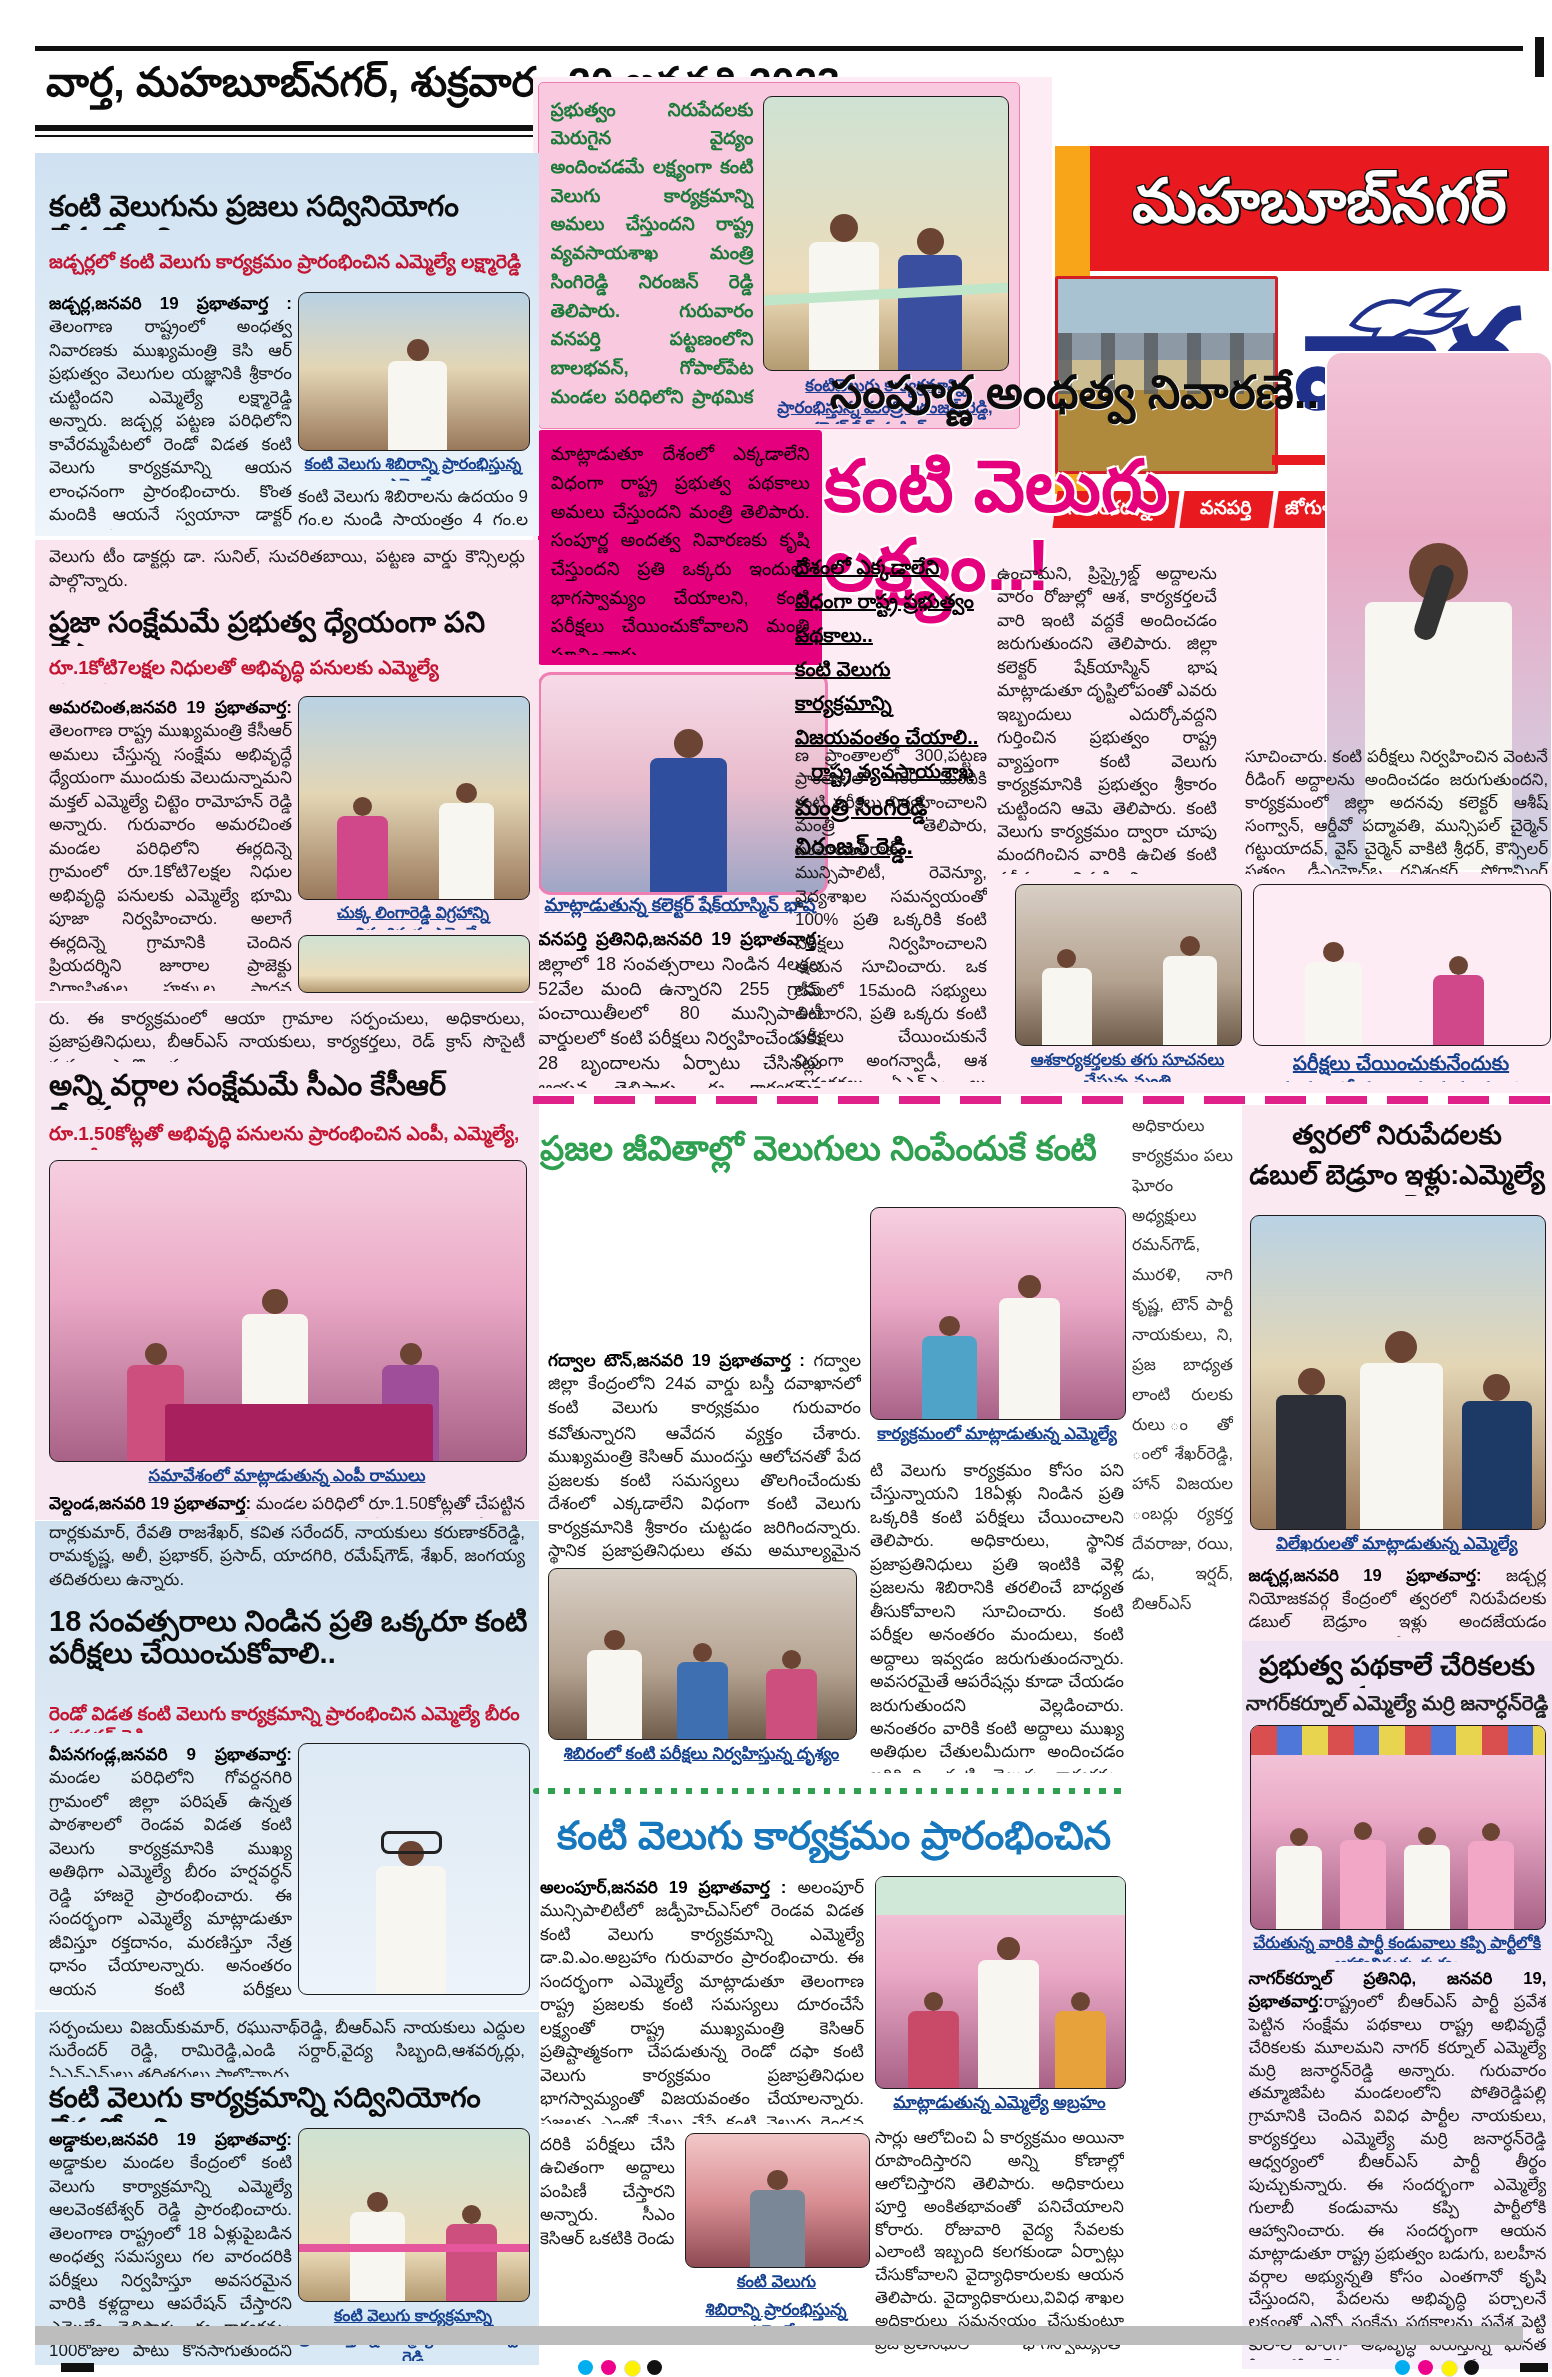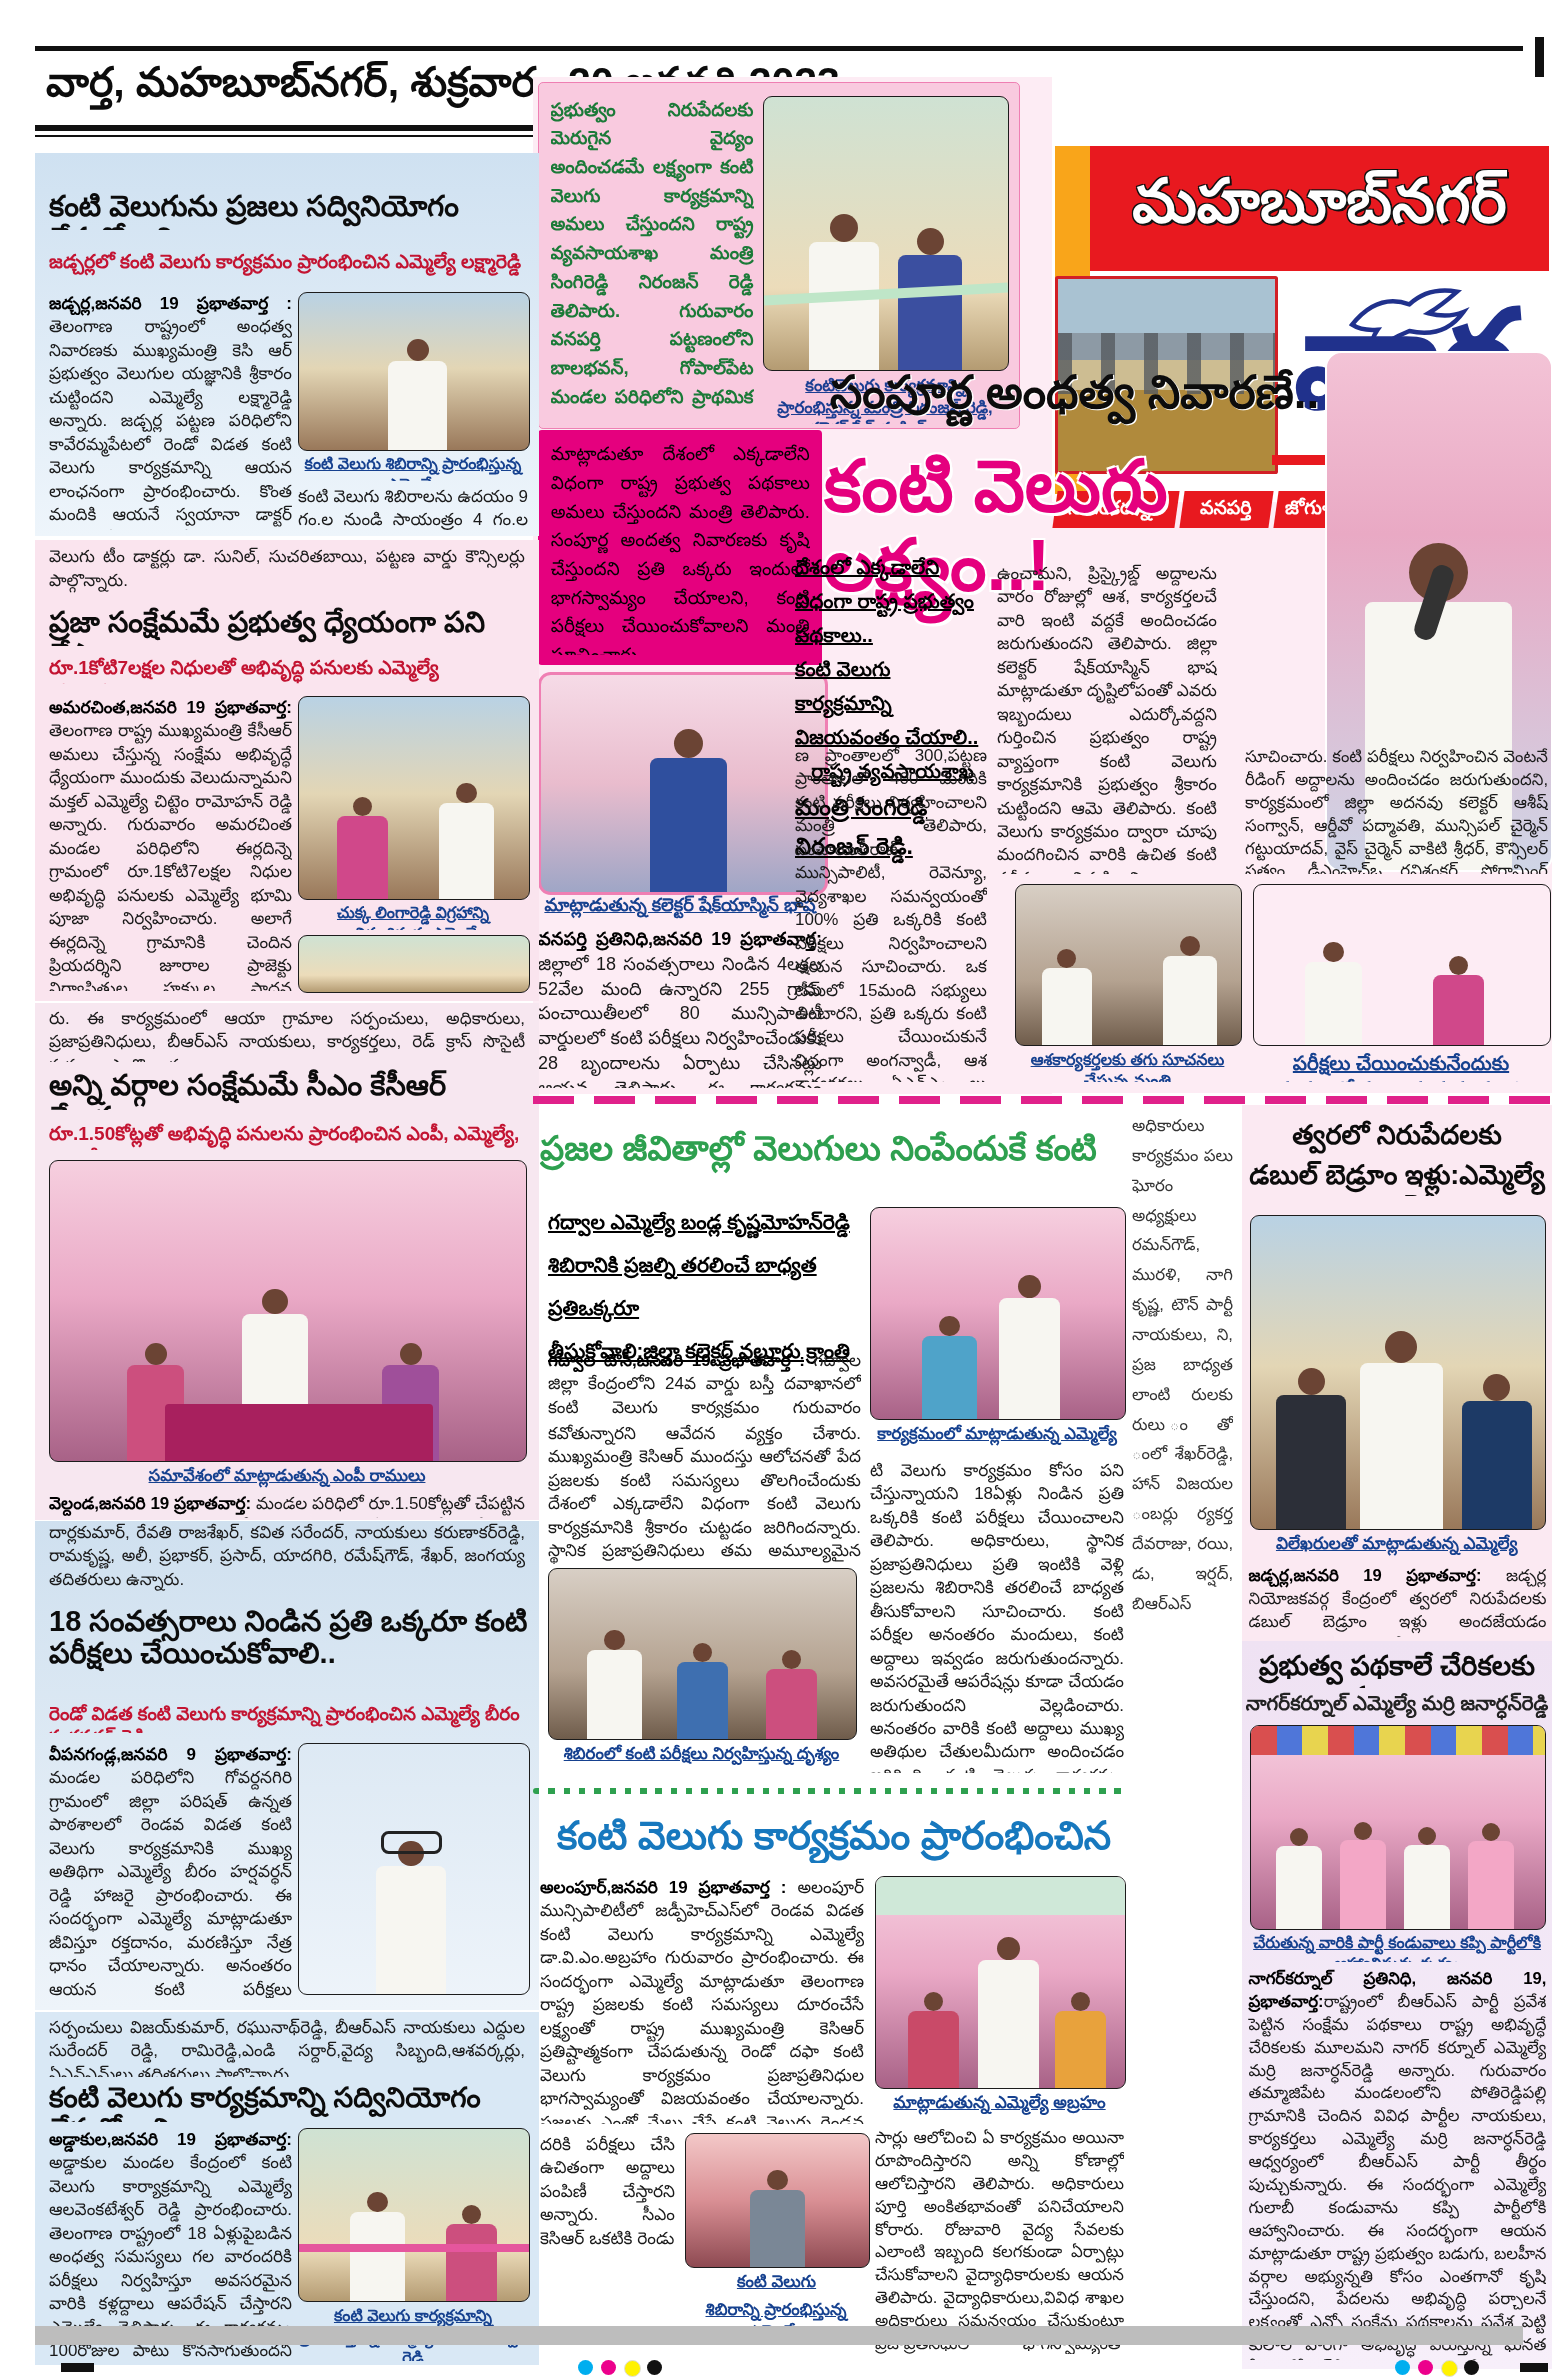--- a/index.html
+++ b/index.html
@@ -250,25 +250,20 @@
           <div class="p-body" style="width:51px;height:77px;background:#cc4f7e;"></div>
         </div>
       <div class="abs" style="left:0;top:115px;width:100%;height:7.7px;background:#e5569d;"></div>
     </div>
     <div class="abs cap clip" style="left:263px;top:294px;width:230px;height:55px;font-size:16px;">కంటి వెలుగు కార్యక్రమాన్ని ప్రారంభిస్తున్న ఎమ్మెల్యే ఆలవెంకటేశ్వర్ రెడ్డి</div>
   </div>
 
   <div class="abs dash-sep" style="left:533px;top:1096px;width:1019px;height:7.7px;"></div>
 
   <div class="abs clip" style="left:540px;top:1129px;width:588px;height:50px;font-size:34px;font-weight:800;color:#2ea04f;">ప్రజల జీవితాల్లో వెలుగులు నింపేందుకే కంటి వెలుగు..</div>
-  <div class="abs" style="left:548px;top:1201px;width:316px;">
-    <div class="deckline" style="font-size:20.4px;line-height:2.1;">గద్వాల ఎమ్మెల్యే బండ్ల కృష్ణమోహన్‌రెడ్డి</div>
-    <div class="deckline" style="font-size:20.4px;line-height:2.1;">శిబిరానికి ప్రజల్ని తరలించే బాధ్యత ప్రతిఒక్కరూ</div>
-    <div class="deckline" style="font-size:20.4px;line-height:2.1;">తీసుకోవాలి:జిల్లా కలెక్టర్ వల్లూరు క్రాంతి</div>
-  </div>
   <div class="ph ph-pink" style="left:870px;top:1207px;width:254px;height:211px;">
     <div class="person" style="left:128px;">
         <div class="p-head" style="width:23px;height:23px;"></div>
         <div class="p-body" style="width:61px;height:121px;"></div>
       </div>
     <div class="person" style="left:51px;">
         <div class="p-head" style="width:20.4px;height:20.4px;"></div>
         <div class="p-body" style="width:55px;height:83px;background:#4fa3c9;"></div>
       </div>
   </div>

